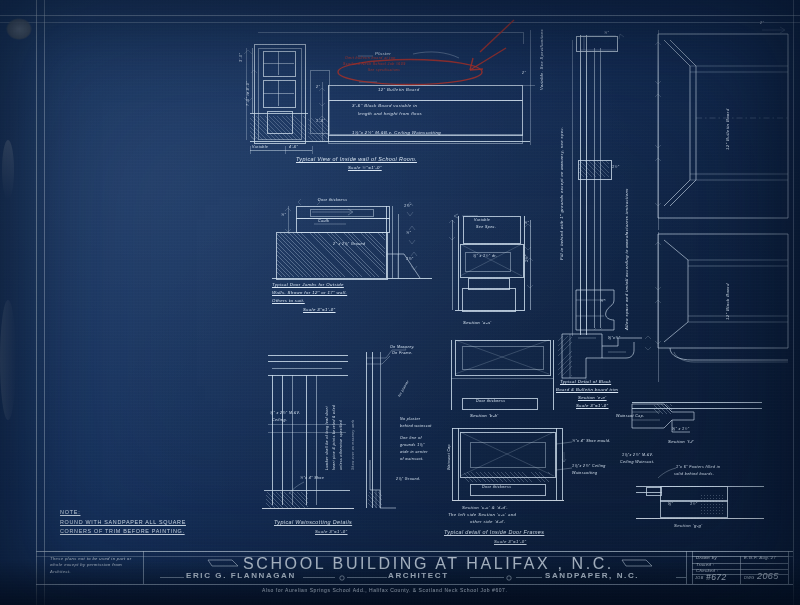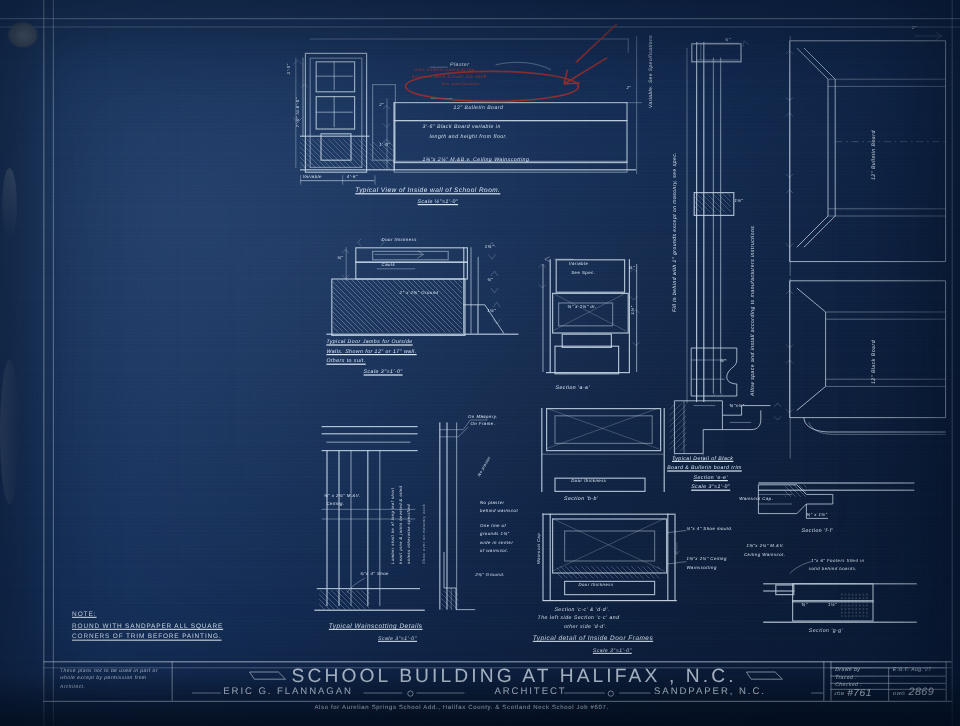--- a/index.html
+++ b/index.html
@@ -22,21 +22,21 @@
     box-shadow:inset 0 0 70px 18px rgba(4,14,32,.55), inset 0 0 150px 40px rgba(4,14,32,.30);}
 
   .ln{position:absolute;background:#cfe0ef;opacity:.82;}
   .lnh{height:1px;} .lnv{width:1px;}
   .thin{opacity:.52;} .faint{opacity:.32;}
   .thick{background:#e4eef8;opacity:.9;}
 
   .t{position:absolute;color:#dce9f6;font-family:"Liberation Sans",sans-serif;
      white-space:nowrap;letter-spacing:.4px;line-height:1.05;}
   .t.sm{font-size:4.3px;} .t.xs{font-size:3.6px;} .t.md{font-size:5.4px;}
-  .t.lg{font-size:8px;} .t.xl{font-size:16px;}
+  .t.lg{font-size:8px;font-weight:bold;} .t.xl{font-size:16px;}
   .it{font-style:italic;}
   .ul{text-decoration:underline;}
   .rot{transform-origin:0 0;}
   .red{color:#c0392b;}
 
   .hatch{position:absolute;
     background-image:repeating-linear-gradient(45deg,rgba(210,228,245,.55) 0 .6px,rgba(0,0,0,0) .6px 3px);}
   .hatch2{position:absolute;
     background-image:repeating-linear-gradient(135deg,rgba(210,228,245,.45) 0 .6px,rgba(0,0,0,0) .6px 3.4px);}
   .dots{position:absolute;
@@ -488,21 +488,21 @@
 
     <div class="t xl" style="left:243px;top:556px;letter-spacing:2.6px;">SCHOOL BUILDING AT HALIFAX , N.C.</div>
     <svg style="left:210px;top:558px;width:32px;height:12px;">
       <path class="st" d="M2,8 L28,8 L22,2 L-2,2 Z" opacity=".8"></path>
     </svg>
     <svg style="left:624px;top:558px;width:34px;height:12px;">
       <path class="st" d="M2,8 L28,8 L22,2 L-2,2 Z" opacity=".8"></path>
     </svg>
 
     <div class="t lg" style="left:186px;top:572px;letter-spacing:1.6px;">ERIC G. FLANNAGAN</div>
-    <div class="t lg" style="left:412px;top:572px;letter-spacing:1.6px;">ARCHITECT</div>
+    <div class="t lg" style="left:388px;top:572px;letter-spacing:1.6px;">ARCHITECT</div>
     <div class="t lg" style="left:545px;top:572px;letter-spacing:1.6px;">SANDPAPER, N.C.</div>
     <div class="ln lnh thin" style="left:160px;top:577px;width:24px;"></div>
     <div class="ln lnh thin" style="left:303px;top:577px;width:32px;"></div>
     <div class="ln lnh thin" style="left:347px;top:577px;width:40px;"></div>
     <div class="ln lnh thin" style="left:470px;top:577px;width:34px;"></div>
     <div class="ln lnh thin" style="left:516px;top:577px;width:26px;"></div>
     <div class="ln lnh thin" style="left:676px;top:577px;width:10px;"></div>
     <svg style="left:336px;top:574px;width:12px;height:8px;">
         <circle class="st" cx="6" cy="4" r="2.2"></circle>
       </svg>
@@ -516,22 +516,22 @@
     <div class="ln lnh thin" style="left:692px;top:574px;width:96px;"></div>
     <div class="ln lnv thin" style="left:740px;top:556px;height:28px;"></div>
     <div class="ln lnv thin" style="left:692px;top:551px;height:33px;"></div>
     <div class="ln lnv thin" style="left:788px;top:551px;height:33px;"></div>
 
     <div class="t it" style="left:696px;top:556px;font-size:4.2px;">Drawn by</div>
     <div class="t it" style="left:744px;top:556px;font-size:4.2px;">E.G.F. Aug.'27</div>
     <div class="t it" style="left:696px;top:563px;font-size:4.2px;">Traced :</div>
     <div class="t it" style="left:696px;top:569px;font-size:4.2px;">Checked :</div>
     <div class="t it" style="left:695px;top:576px;font-size:3.8px;">JOB</div>
-    <div class="t it" style="left:706px;top:573px;font-size:8.5px;">#761</div>
+    <div class="t it" style="left:706px;top:573px;font-size:8.5px;">#672</div>
     <div class="t it" style="left:744px;top:576px;font-size:3.8px;">DWG</div>
-    <div class="t it" style="left:757px;top:572px;font-size:9px;">2869</div>
+    <div class="t it" style="left:757px;top:572px;font-size:9px;">2065</div>
 
     <div class="t" style="left:262px;top:588px;font-size:5px;letter-spacing:.55px;">Also for Aurelian Springs School Add., Halifax County. &amp; Scotland Neck School Job #607.</div>
   </div>
 
   <div id="grain"></div>
   <div id="vig"></div>
 </div>
 
 </body></html>

